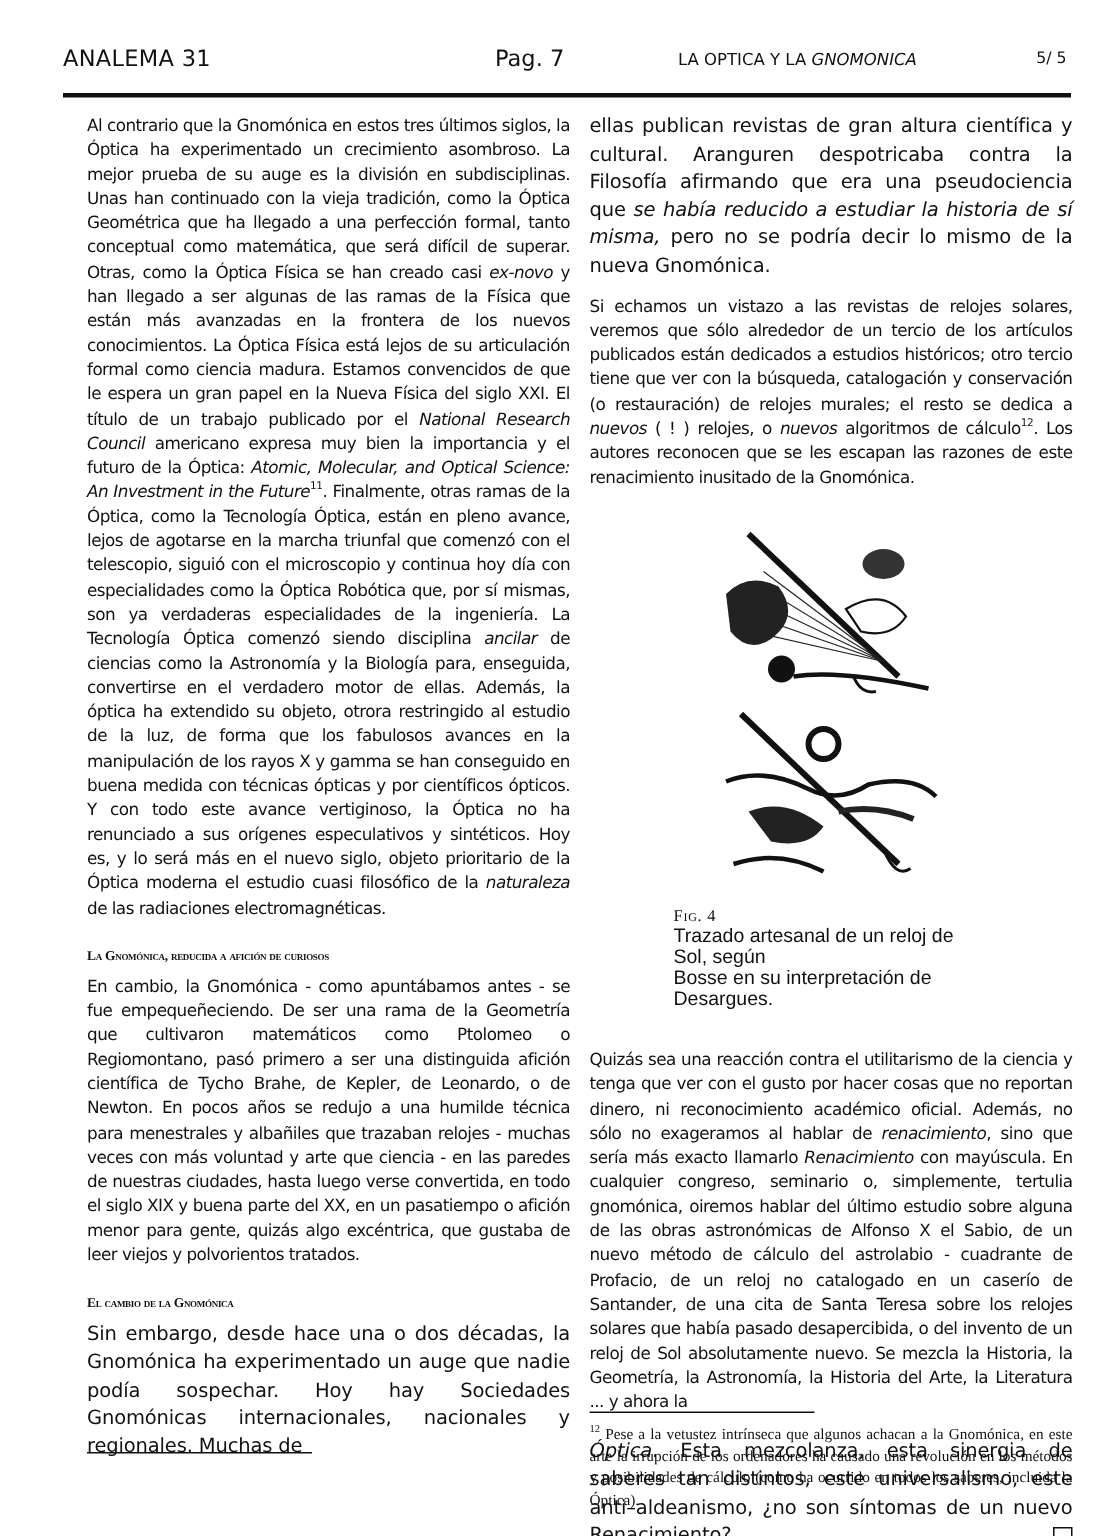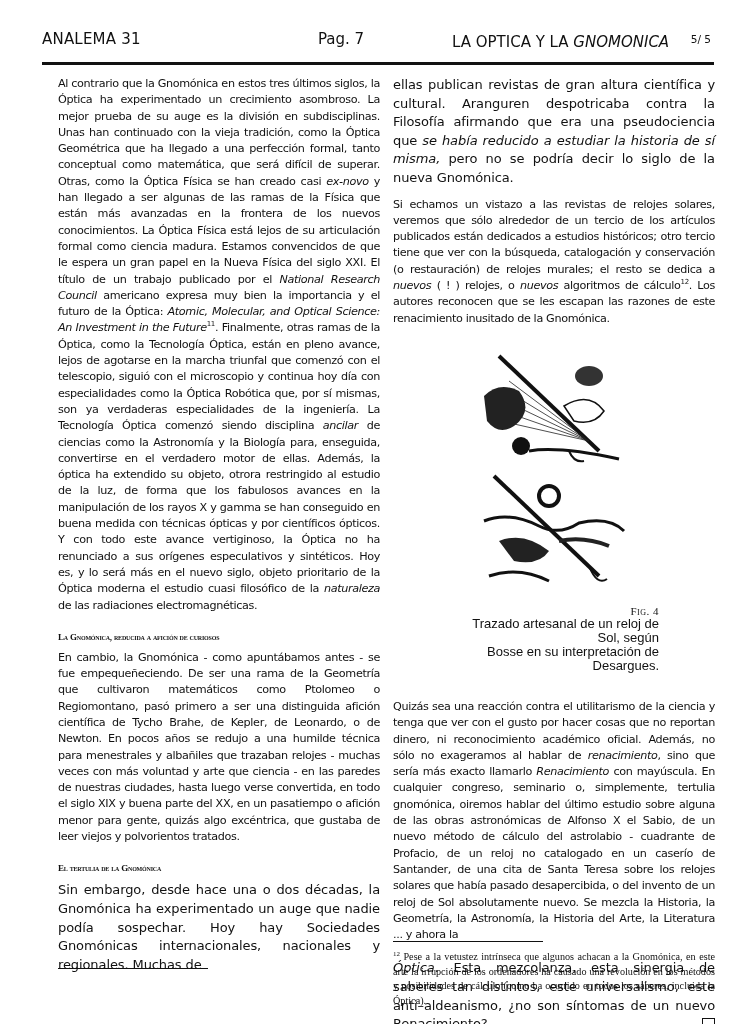--- a/index.html
+++ b/index.html
@@ -1,31 +1,31 @@
 <!DOCTYPE html>
 <html><head>
 <meta charset="utf-8">
 <style>
   html, body { margin:0; padding:0; background:#ffffff; }
   body { width:739px; height:1024px; position:relative; overflow:hidden; color:#111; font-family:"DejaVu Sans", sans-serif; }
   .header { position:absolute; top:30px; left:42px; right:18px; height:26px; font-family:"DejaVu Sans", sans-serif; }
   .header .journal { position:absolute; left:0; top:0; font-size:15px; letter-spacing:0.2px; }
-  .header .page { position:absolute; left:276px; top:0; font-size:15px; }
-  .header .title { position:absolute; left:410px; top:3px; font-size:15px; }
+  .header .page { position:absolute; left:288px; top:0; font-size:15px; }
+  .header .title { position:absolute; left:410px; top:3px; font-size:11px; }
   .header .title i { font-style:italic; }
   .header .pagenum { position:absolute; right:10px; top:3px; font-size:10.5px; }
   .rule { position:absolute; top:62px; left:42px; width:672px; height:3px; background:#111; }
   .col { position:absolute; top:76px; width:322px; }
   .col.left { left:58px; }
   .col.right { left:393px; }
   p.body { margin:0; font-size:11.2px; line-height:16.3px; text-align:justify; letter-spacing:-0.35px; }
   p.body.large { font-size:13px; line-height:18.6px; letter-spacing:-0.1px; }
   p.body + p.body { margin-top:9px; }
   h3.sec { font-family:Liberation Serif, serif; font-weight:bold; font-size:9px; letter-spacing:-0.2px; margin:18px 0 8px 0; font-variant:small-caps; }
-  .figure { position:relative; margin:24px auto 0 auto; width:210px; text-align:right; }
+  .figure { position:relative; margin:24px auto 0 auto; width:210px; text-align:left; }
   .fig-img { width:150px; height:240px; margin:0 auto; display:block; }
   .fig-label { font-family:"Liberation Serif", serif; font-size:11px; margin-top:14px; font-variant:small-caps; letter-spacing:0.5px; }
   .fig-caption { font-family:Liberation Sans, sans-serif; font-size:13px; line-height:14px; }
   .footnote-rule { width:150px; height:1px; background:#111; margin:0; }
   .footnote { font-family:"Liberation Serif", serif; font-size:10.2px; line-height:14.5px; text-align:justify; margin-top:8px; }
   .footnote sup, p.body sup { font-size:7px; vertical-align:super; line-height:0; }
   .end-box { display:inline-block; width:11px; height:11px; border:1px solid #111; float:right; margin-top:3px; }
   .fn-left { position:absolute; left:58px; top:968px; width:322px; }
   .fn-right { position:absolute; left:393px; top:941px; width:322px; }
 </style>
@@ -39,30 +39,30 @@
   <span class="pagenum">5/ 5</span>
 </div>
 <div class="rule"></div>
 
 <div class="col left">
   <p class="body"><span>Al contrario que la Gnomónica en estos tres últimos siglos, la Óptica ha experimentado un crecimiento asombroso. La mejor prueba de su auge es la división en subdisciplinas. Unas han continuado con la vieja tradición, como la Óptica Geométrica que ha llegado a una perfección formal, tanto conceptual como matemática, que será difícil de superar. Otras, como la Óptica Física se han creado casi </span><i>ex-novo</i><span> y han llegado a ser algunas de las ramas de la Física que están más avanzadas en la frontera de los nuevos conocimientos. La Óptica Física está lejos de su articulación formal como ciencia madura. Estamos convencidos de que le espera un gran papel en la Nueva Física del siglo XXI. El título de un trabajo publicado por el </span><i>National Research Council</i><span> americano expresa muy bien la importancia y el futuro de la Óptica: </span><i>Atomic, Molecular, and Optical Science: An Investment in the Future</i><sup>11</sup><span>. Finalmente, otras ramas de la Óptica, como la Tecnología Óptica, están en pleno avance, lejos de agotarse en la marcha triunfal que comenzó con el telescopio, siguió con el microscopio y continua hoy día con especialidades como la Óptica Robótica que, por sí mismas, son ya verdaderas especialidades de la ingeniería. La Tecnología Óptica comenzó siendo disciplina </span><i>ancilar</i><span> de ciencias como la Astronomía y la Biología para, enseguida, convertirse en el verdadero motor de ellas. Además, la óptica ha extendido su objeto, otrora restringido al estudio de la luz, de forma que los fabulosos avances en la manipulación de los rayos X y gamma se han conseguido en buena medida con técnicas ópticas y por científicos ópticos. Y con todo este avance vertiginoso, la Óptica no ha renunciado a sus orígenes especulativos y sintéticos. Hoy es, y lo será más en el nuevo siglo, objeto prioritario de la Óptica moderna el estudio cuasi filosófico de la </span><i>naturaleza</i><span> de las radiaciones electromagnéticas.</span></p>
 
   <h3 class="sec">La Gnomónica, reducida a afición de curiosos</h3>
   <p class="body">En cambio, la Gnomónica - como apuntábamos antes - se fue empequeñeciendo. De ser una rama de la Geometría que cultivaron matemáticos como Ptolomeo o Regiomontano, pasó primero a ser una distinguida afición científica de Tycho Brahe, de Kepler, de Leonardo, o de Newton. En pocos años se redujo a una humilde técnica para menestrales y albañiles que trazaban relojes - muchas veces con más voluntad y arte que ciencia - en las paredes de nuestras ciudades, hasta luego verse convertida, en todo el siglo XIX y buena parte del XX, en un pasatiempo o afición menor para gente, quizás algo excéntrica, que gustaba de leer viejos y polvorientos tratados.</p>
 
-  <h3 class="sec">El tertulia de la Gnomónica</h3>
+  <h3 class="sec">El cambio de la Gnomónica</h3>
   <p class="body large">Sin embargo, desde hace una o dos décadas, la Gnomónica ha experimentado un auge que nadie podía sospechar. Hoy hay Sociedades Gnomónicas internacionales, nacionales y regionales. Muchas de</p>
 </div>
 
 <div class="fn-left">
   <div class="footnote-rule"></div>
 </div>
 
 <div class="col right">
-  <p class="body large"><span>ellas publican revistas de gran altura científica y cultural. Aranguren despotricaba contra la Filosofía afirmando que era una pseudociencia que </span><i>se había reducido a estudiar la historia de sí misma,</i><span> pero no se podría decir lo siglo de la nueva Gnomónica.</span></p>
+  <p class="body large"><span>ellas publican revistas de gran altura científica y cultural. Aranguren despotricaba contra la Filosofía afirmando que era una pseudociencia que </span><i>se había reducido a estudiar la historia de sí misma,</i><span> pero no se podría decir lo mismo de la nueva Gnomónica.</span></p>
   <p class="body"><span>Si echamos un vistazo a las revistas de relojes solares, veremos que sólo alrededor de un tercio de los artículos publicados están dedicados a estudios históricos; otro tercio tiene que ver con la búsqueda, catalogación y conservación (o restauración) de relojes murales; el resto se dedica a </span><i>nuevos</i><span> ( ! ) relojes, o </span><i>nuevos</i><span> algoritmos de cálculo</span><sup>12</sup><span>. Los autores reconocen que se les escapan las razones de este renacimiento inusitado de la Gnomónica.</span></p>
 
   <div class="figure">
     <svg class="fig-img" viewBox="0 0 150 240">
       <rect x="0" y="0" width="150" height="240" fill="#fff"></rect>
 
       <line x1="20" y1="5" x2="120" y2="100" stroke="#111" stroke-width="4"></line>
       <g stroke="#222" stroke-width="0.8">
         <line x1="30" y1="30" x2="110" y2="90"></line>
           <line x1="28" y1="40" x2="110" y2="90"></line>

